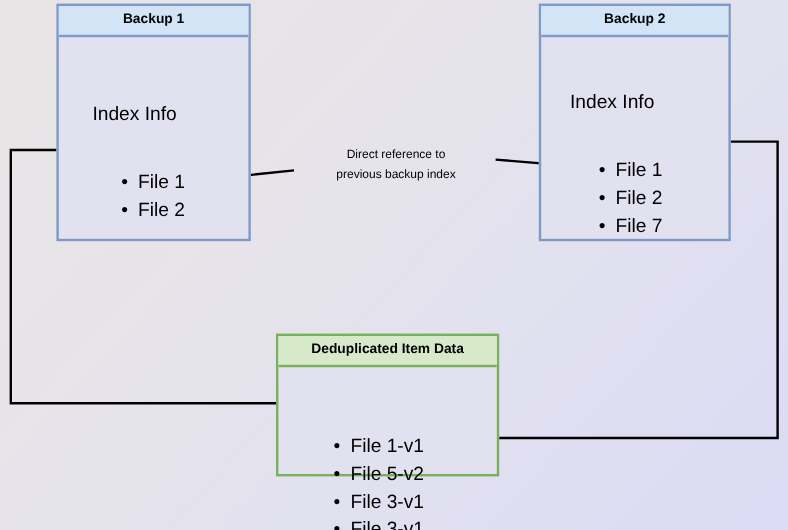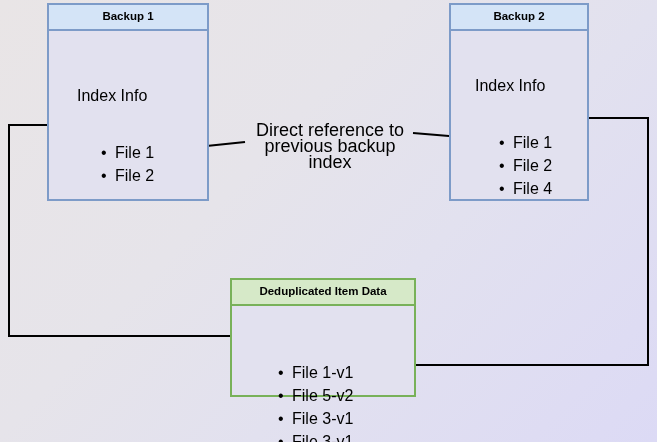--- a/index.html
+++ b/index.html
@@ -96,33 +96,33 @@
     left: -14px;
     top: 0;
     font-size: 16px;
     line-height: 23px;
     color: #000;
   }
 
   .edge-label {
     position: absolute;
     text-align: center;
-    font-size: 18px;
+    font-size: 10px;
     line-height: 16px;
     color: #000;
     white-space: pre-line;
   }
 
   
   #backup1 { left: 47px; top: 3px; width: 162px; height: 198px; }
   #backup1 .node-body { height: 170px; }
   #backup1 .index-label { left: 28px; top: 56px; }
   #backup1 .file-list { left: 48px; top: 110px; }
 
-  #backup2 { left: 449px; top: 3px; width: 140px; height: 198px; }
+  #backup2 { left: 449px; top: 3px; width: 160px; height: 198px; }
   #backup2 .node-body { height: 170px; }
   #backup2 .index-label { left: 24px; top: 46px; }
   #backup2 .file-list { left: 44px; top: 100px; }
 
   #dedup { left: 230px; top: 278px; width: 186px; height: 119px; }
   #dedup .node-body { height: 132px; padding-left: 36px; }
   #dedup .file-list { left: 42px; top: 55px; }
 
   #center-label { left: 245px; top: 122px; width: 170px; }
 </style>
@@ -157,21 +157,21 @@
     </div>
   </div>
 
   <div id="backup2" class="node blue">
     <div class="node-header">Backup 2</div>
     <div class="node-body">
       <div class="index-label">Index Info</div>
       <ul class="file-list">
         <li>File 1</li>
         <li>File 2</li>
-        <li>File 4</li>
+        <li>File 7</li>
       </ul>
     </div>
   </div>
 
   <div id="dedup" class="node green">
     <div class="node-header">Deduplicated Item Data</div>
     <div class="node-body">
       <ul class="file-list">
         <li>File 1-v1</li>
         <li>File 5-v2</li>

